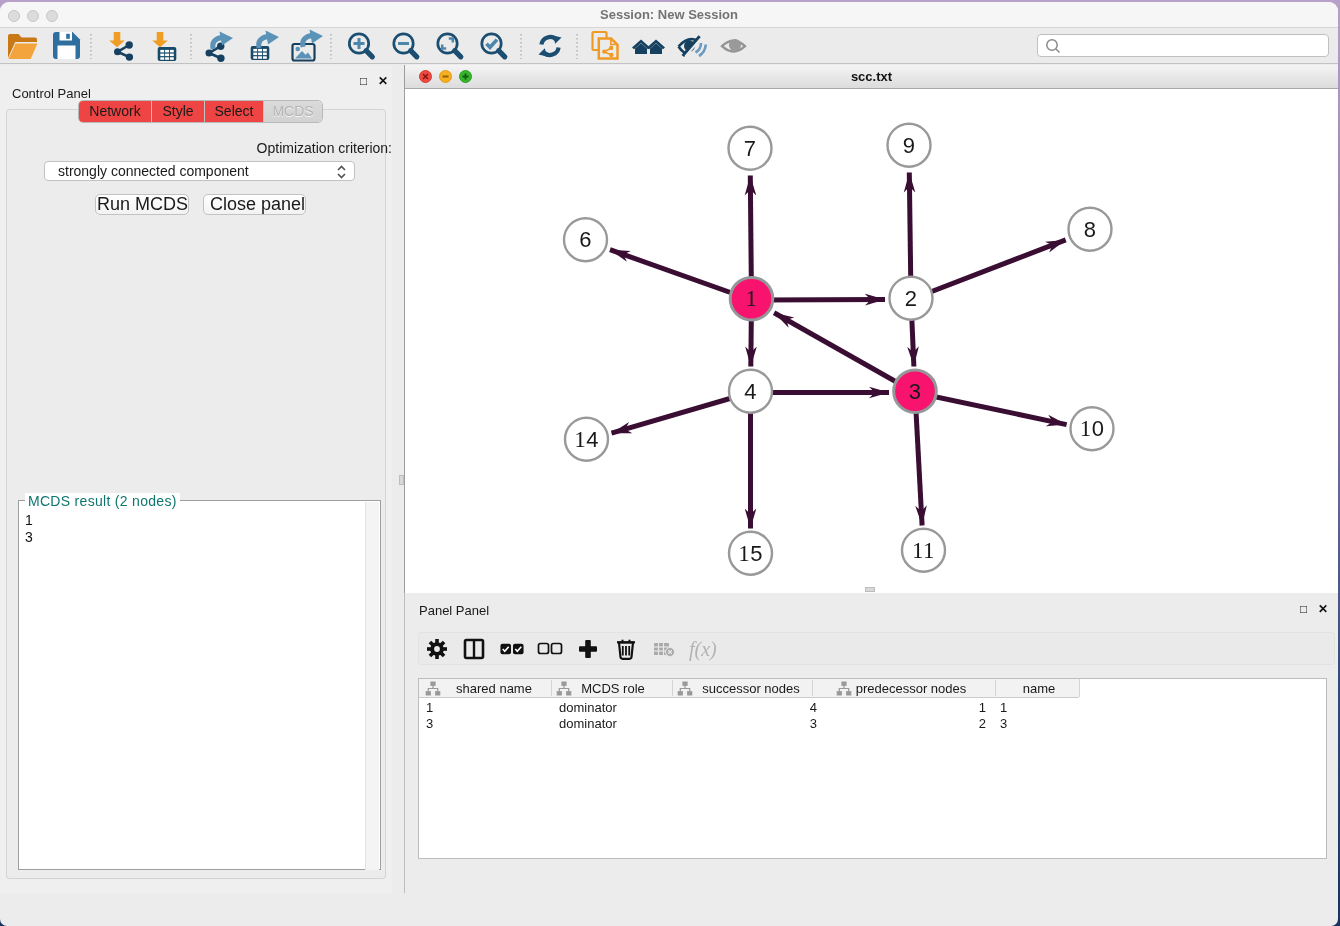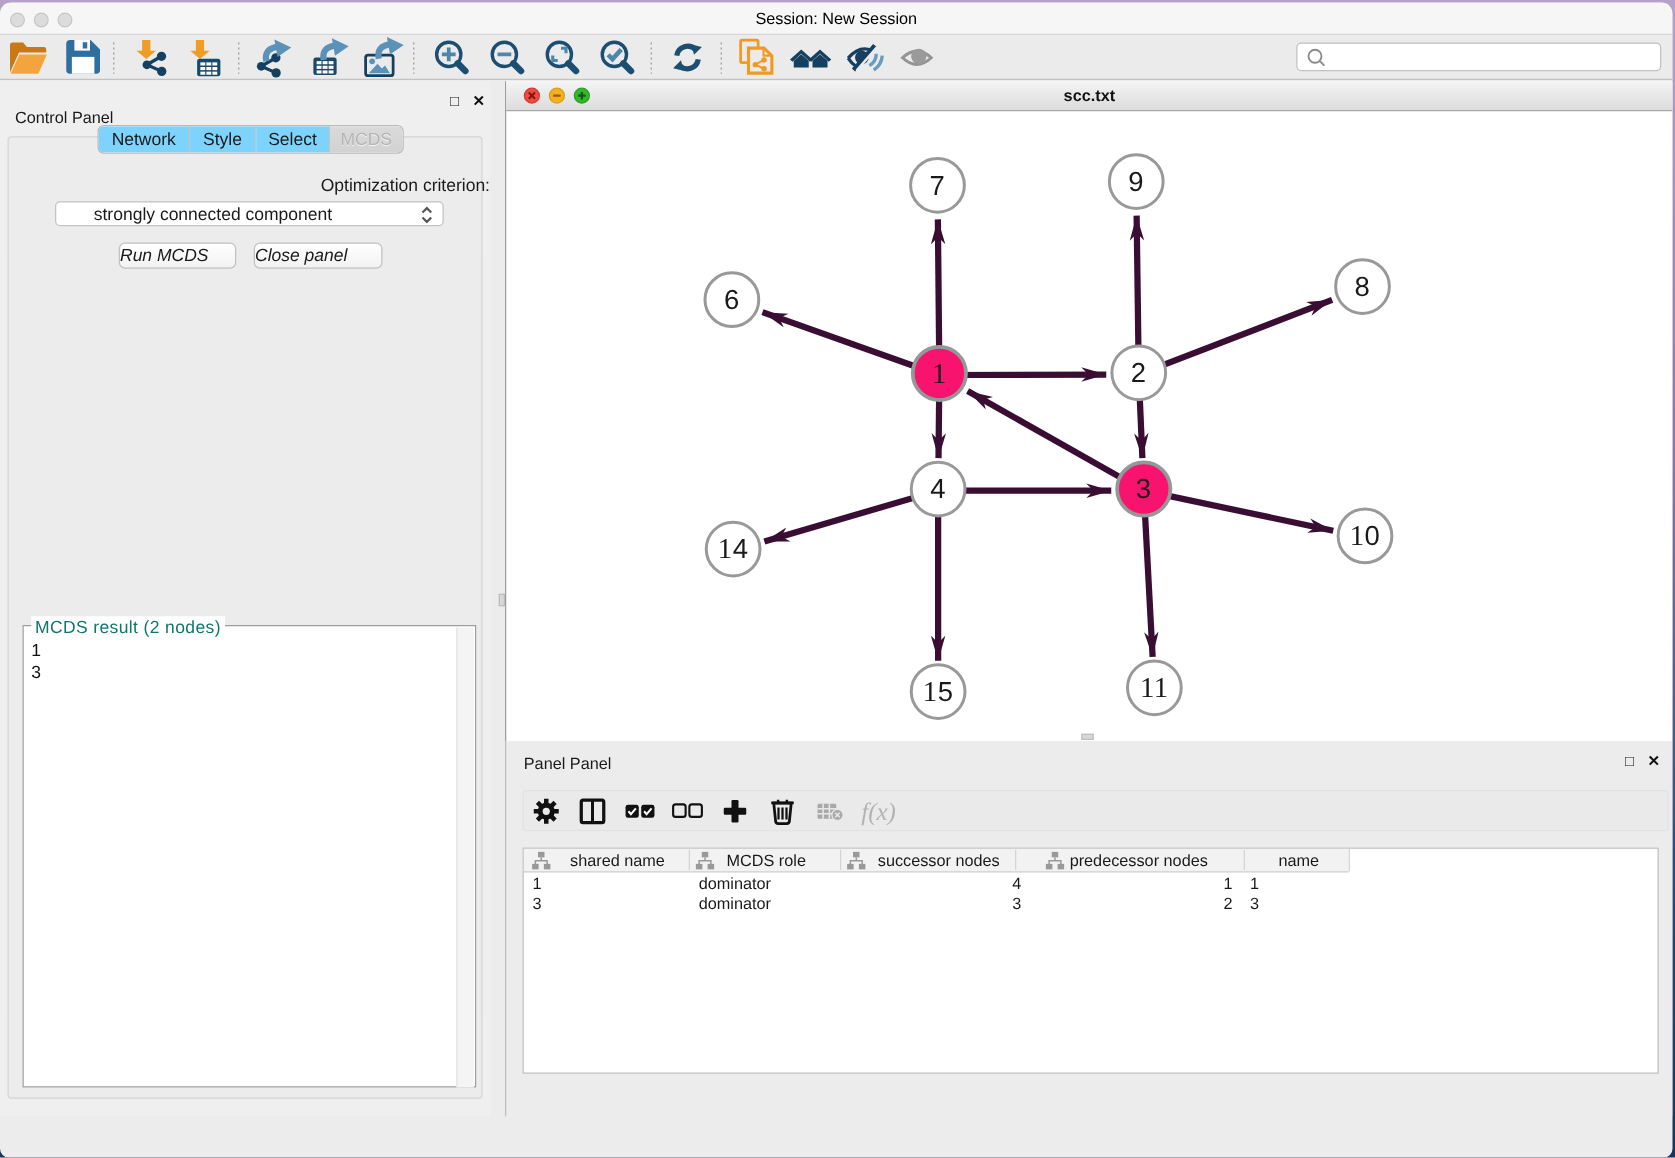--- a/index.html
+++ b/index.html
@@ -3,38 +3,38 @@
 <meta charset="utf-8">
 <style>
   * { margin:0; padding:0; box-sizing:border-box; }
   html,body { width:1340px; height:926px; overflow:hidden; }
   body { font-family:"Liberation Sans", sans-serif; background:linear-gradient(#b7a0c9, #8874a8 40%, #2c4a7c 75%, #17335f); position:relative; }
   #win { position:absolute; left:0; top:2px; width:1338px; height:924px; background:#ececec; border-radius:9px 9px 7px 7px; overflow:hidden; }
   .abs { position:absolute; }
   
   #titlebar { position:absolute; left:0; top:0; width:100%; height:26px; background:#f6f6f6; border-bottom:1px solid #d6d6d6; }
   .tl { position:absolute; top:7.5px; width:12px; height:12px; border-radius:50%; background:#dcdcdc; border:1px solid #c6c6c6; }
-  #wtitle { position:absolute; top:5px; left:0; width:100%; text-align:center; font-size:13px; color:#000000; }
+  #wtitle { position:absolute; top:5px; left:0; width:100%; text-align:center; font-size:13px; color:#737373;font-weight:bold; }
   
   #toolbar { position:absolute; left:0; top:27px; width:100%; height:35px; background:#ebebeb; border-bottom:1px solid #c2c2c2; }
   #searchbox { position:absolute; left:1037px; top:5px; width:292px; height:23px; background:#fff; border:1px solid #c0c0c0; border-radius:4px; }
   
   #cpanel { position:absolute; left:0; top:63px; width:392px; height:828px; background:#efefef; }
   .ptitle { font-size:13px; color:#1a1a1a; }
   .winbtn { position:absolute; font-size:12px; color:#111; }
   #cpcontent { position:absolute; left:6px; top:44px; width:380px; height:770px; background:#ececec; border:1px solid #d4d4d4; border-radius:3px; }
   
   .tabgrp { position:absolute; display:flex; border:1px solid #b9b9b9; border-radius:5px; overflow:hidden; background:#fff; }
-  .tab { font-size:14px; color:#1a1a1a; text-align:center; padding:2px 0 3px 0; background:#7dd3fc; border-right:1px solid #c4c4c4; }
+  .tab { font-size:14px; color:#1a1a1a; text-align:center; padding:2px 0 3px 0; background:#ef4444; border-right:1px solid #c4c4c4; }
   .tab:last-child { border-right:none; }
   .tabsel { background:linear-gradient(#dadada,#d2d2d2); color:#b4b4b4; text-shadow:0 1px 0 #f5f5f5; }
   
   #optlabel { position:absolute; left:0; top:75px; width:100%; text-align:right; font-size:14px; color:#1a1a1a; }
-  #combo { position:absolute; left:44px; top:96px; width:311px; height:20px; background:#fff; border:1px solid #c2c2c2; border-radius:4px; font-size:14px; color:#1a1a1a; line-height:19px; padding-left:30px; }
-  .btn { position:absolute; height:21px; background:linear-gradient(#ffffff,#f2f2f2); border:1px solid #c2c2c2; border-radius:5px; font-size:14px; color:#1a1a1a; text-align:left; line-height:19px;font-style:italic; }
+  #combo { position:absolute; left:44px; top:96px; width:311px; height:20px; background:#fff; border:1px solid #c2c2c2; border-radius:4px; font-size:14px; color:#1a1a1a; line-height:19px; padding-left:13px; }
+  .btn { position:absolute; height:21px; background:linear-gradient(#ffffff,#f2f2f2); border:1px solid #c2c2c2; border-radius:5px; font-size:18px; color:#1a1a1a; text-align:right; line-height:19px; }
   
   #grpbox { position:absolute; left:18px; top:435px; width:363px; height:370px; background:#fff; border:1px solid #9e9e9e; }
   #grplabel { position:absolute; left:6px; top:-8px; background:#fff; padding:0 3px; font-size:14px; letter-spacing:0.3px; color:#0f766e; }
   #grpsb { position:absolute; right:1px; top:1px; width:14px; height:368px; background:#f4f4f4; border-left:1px solid #e2e2e2; }
   
   #netframe { position:absolute; left:404px; top:63px; width:934px; height:528px; background:#fff; border-left:1px solid #9d9d9d; }
   #nettitle { position:absolute; left:0; top:0; width:100%; height:24px; background:linear-gradient(#f4f4f4,#dcdcdc); border-bottom:1px solid #a8a8a8; }
   .mac { position:absolute; top:5px; width:13px; height:13px; border-radius:50%; }
   #netname { position:absolute; top:4px; width:100%; text-align:center; font-size:13px; font-weight:bold; color:#111; }
   

